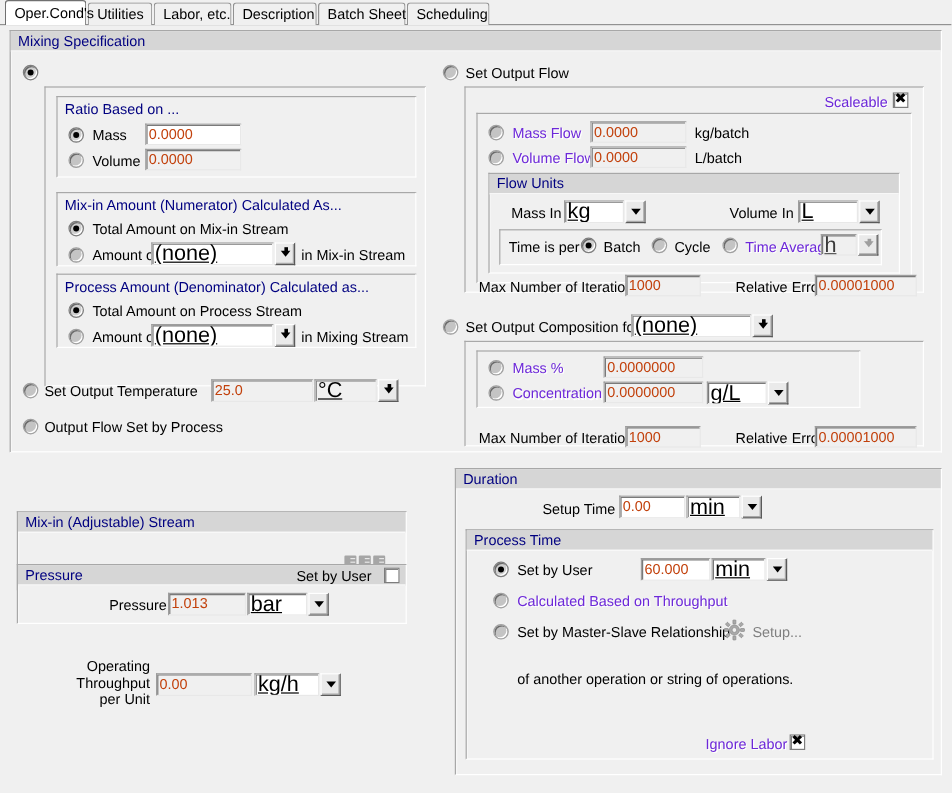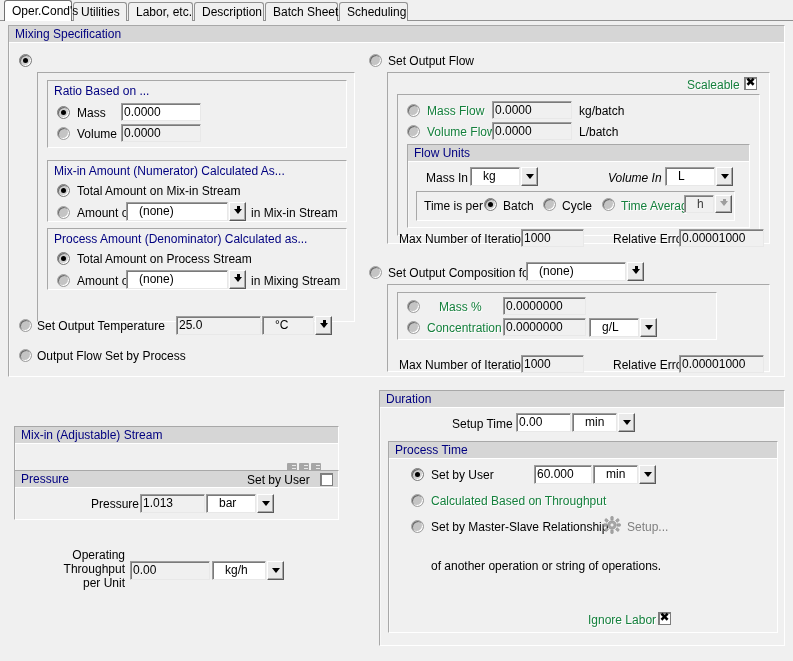--- a/index.html
+++ b/index.html
@@ -64,21 +64,21 @@
     color: #000080;
     font-size: 12px;
     white-space: nowrap;
   }
 
   
   .lbl { position: absolute; white-space: nowrap; font-size: 12px; line-height: 14px; color: #000; }
   .lbl.right { text-align: right; }
   
   .lbl.dis {
-    color: #15803d;
+    color: #6d28d9;
     text-shadow: 1px 1px 0 #ffffff;
   }
   .lbl.graytxt { color: #808080; }
 
   
   .radio {
     position: absolute; width: 13px; height: 13px; border-radius: 50%;
     background: #b4b4b4;
     border: 1px solid #7d7d7d;
     box-shadow: inset 1px 1px 0 #6b6b6b, inset -1px -1px 0 #ffffff;
@@ -108,36 +108,36 @@
   
   .fld {
     position: absolute;
     background: #ffffff;
     border: 1px solid #9d9d9d;
     border-right-color: #e8e8e8;
     border-bottom-color: #e8e8e8;
     box-shadow: inset 1px 1px 0 #7a7a7a;
     font-size: 12px; line-height: 16px;
     padding: 0 2px;
-    color: #000000;
+    color: #c2410c;
     white-space: nowrap; overflow: hidden;
   }
   .fld.ro { background: #f0f0f0; }
 
   
   .combo { position: absolute; }
   .combo .box {
     position: absolute; left: 0; top: 0; bottom: 0; right: 18px;
     background: #ffffff;
     border: 1px solid #9d9d9d;
     border-right-color: #e8e8e8;
     border-bottom-color: #e8e8e8;
     box-shadow: inset 1px 1px 0 #7a7a7a;
-    font-size: 12px; line-height: 16px;
-    padding: 0 12px; white-space: nowrap; overflow: hidden;
+    font-size: 18px; line-height: 16px;
+    padding: 0 2px; white-space: nowrap; overflow: hidden; text-decoration: underline;
   }
   .combo .btn {
     position: absolute; right: 0; top: 0; width: 17px; bottom: 0;
     background: #eaeaea;
     border: 1px solid #ffffff;
     border-right-color: #5a5a5a; border-bottom-color: #5a5a5a;
     box-shadow: inset -1px -1px 0 #a8a8a8;
   }
   .combo .btn::after {
     content: "";
@@ -281,21 +281,21 @@
     <div class="fld ro" style="left:483px;top:96px;width:80px;height:18px;">0.0000</div>
     <div class="lbl" style="left:570px;top:99px;">L/batch</div>
 
     <div class="panel" style="left:398px;top:118px;width:343px;height:84px;">
       <div class="bar">Flow Units</div>
       <div class="lbl" style="left:18px;top:26px;">Mass In</div>
       <div class="combo" style="left:62px;top:22px;width:68px;height:19px;">
         <div class="box">kg</div>
         <div class="btn"></div>
       </div>
-      <div class="lbl" style="left:200px;top:26px;font-style:italic;">Volume In</div>
+      <div class="lbl" style="left:200px;top:26px;">Volume In</div>
       <div class="combo" style="left:257px;top:22px;width:68px;height:19px;">
         <div class="box">L</div>
         <div class="btn"></div>
       </div>
       <div class="grp" style="left:8px;top:46px;width:319px;height:30px;"></div>
       <div class="lbl" style="left:16px;top:54px;">Time is per</div>
       <div class="radio on" style="left:76px;top:53px;"></div>
       <div class="lbl" style="left:95px;top:54px;">Batch</div>
       <div class="radio dis" style="left:135px;top:53px;"></div>
       <div class="lbl" style="left:154px;top:54px;">Cycle</div>
@@ -316,21 +316,21 @@
     <div class="lbl" style="left:379px;top:240px;">Set Output Composition for</div>
     <div class="combo" style="left:517px;top:236px;width:118px;height:19px;">
       <div class="box">(none)</div>
       <div class="btn stem"></div>
     </div>
 
     <div class="grp" style="left:378px;top:258px;width:383px;height:88px;"></div>
     <div class="grp" style="left:388px;top:266px;width:320px;height:48px;"></div>
 
     <div class="radio dis" style="left:398px;top:274px;"></div>
-    <div class="lbl dis" style="left:430px;top:274px;text-align:center;">Mass %</div>
+    <div class="lbl dis" style="left:418px;top:274px;text-align:center;">Mass %</div>
     <div class="fld ro" style="left:494px;top:271px;width:83px;height:18px;">0.0000000</div>
 
     <div class="radio dis" style="left:398px;top:295px;"></div>
     <div class="lbl dis" style="left:418px;top:295px;">Concentration</div>
     <div class="fld ro" style="left:494px;top:292px;width:83px;height:18px;">0.0000000</div>
     <div class="combo" style="left:580px;top:292px;width:68px;height:19px;">
       <div class="box">g/L</div>
       <div class="btn"></div>
     </div>
 

